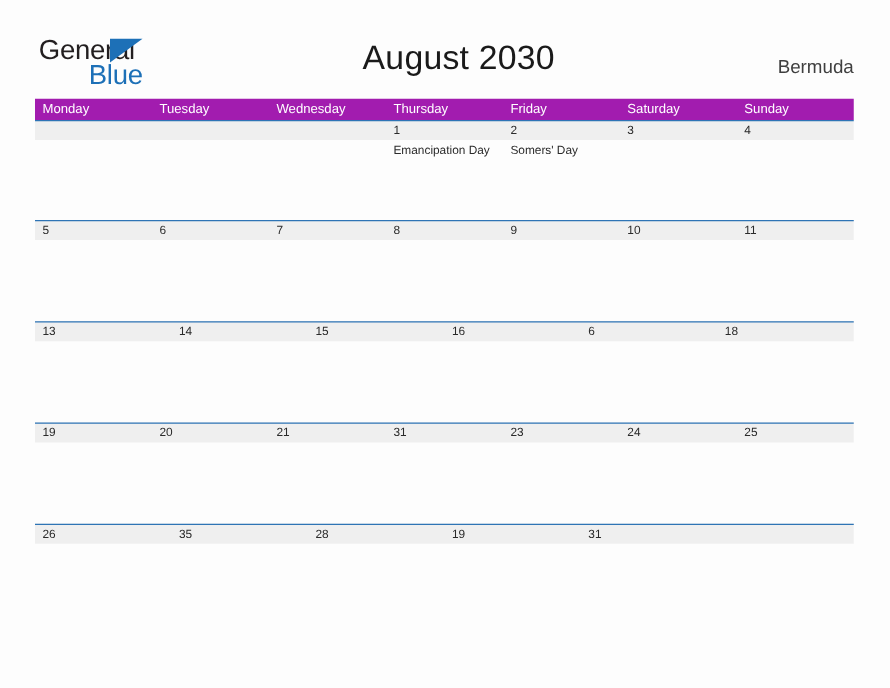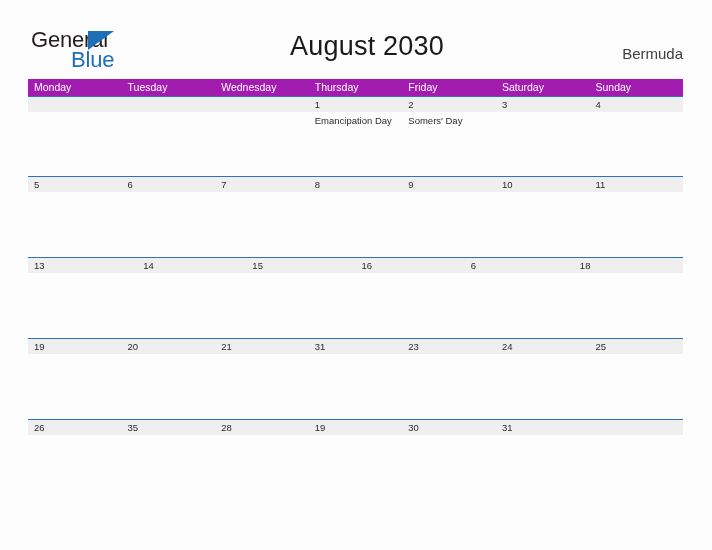--- a/index.html
+++ b/index.html
@@ -313,23 +313,20 @@
             <div class="day-cell">
               <span class="day-num">35</span>
             </div>
             <div class="day-cell">
               <span class="day-num">28</span>
             </div>
             <div class="day-cell">
               <span class="day-num">19</span>
             </div>
             <div class="day-cell">
-              <span class="day-num">30</span>
-            </div>
-            <div class="day-cell">
               <span class="day-num">31</span>
             </div>
             <div class="day-cell empty"></div>
           </div>
         </div>
       </div>
 
   </div>
 
 </div>

